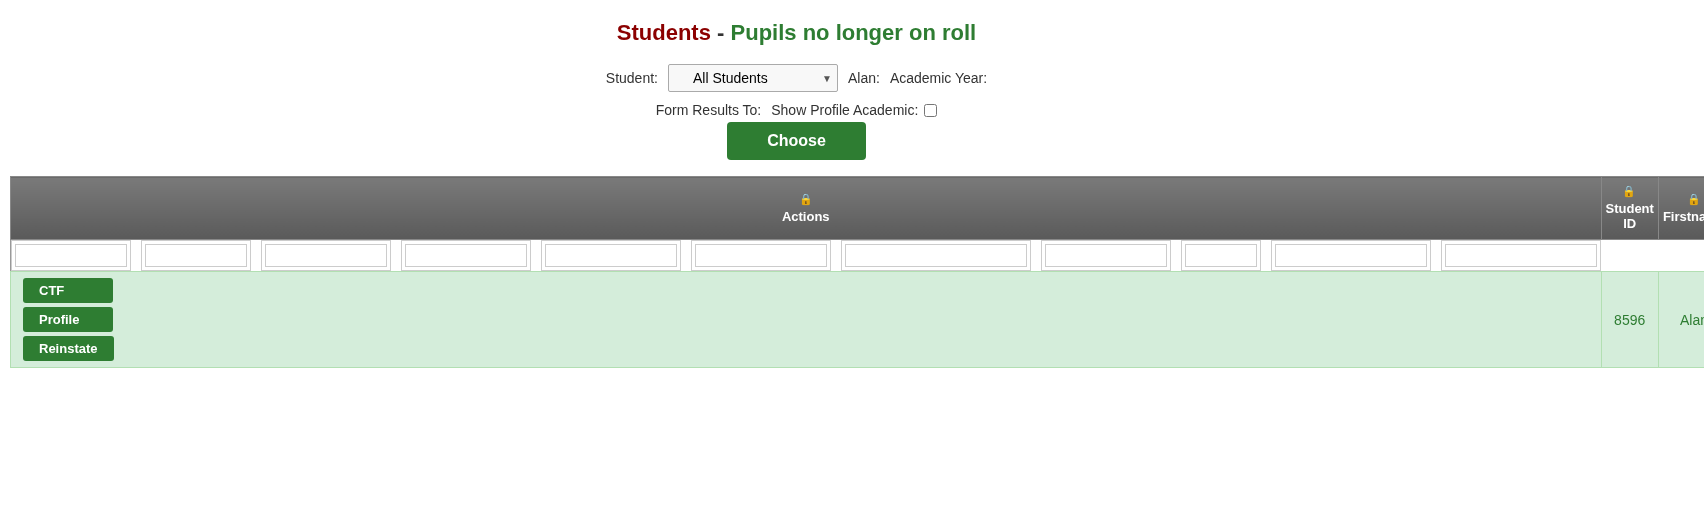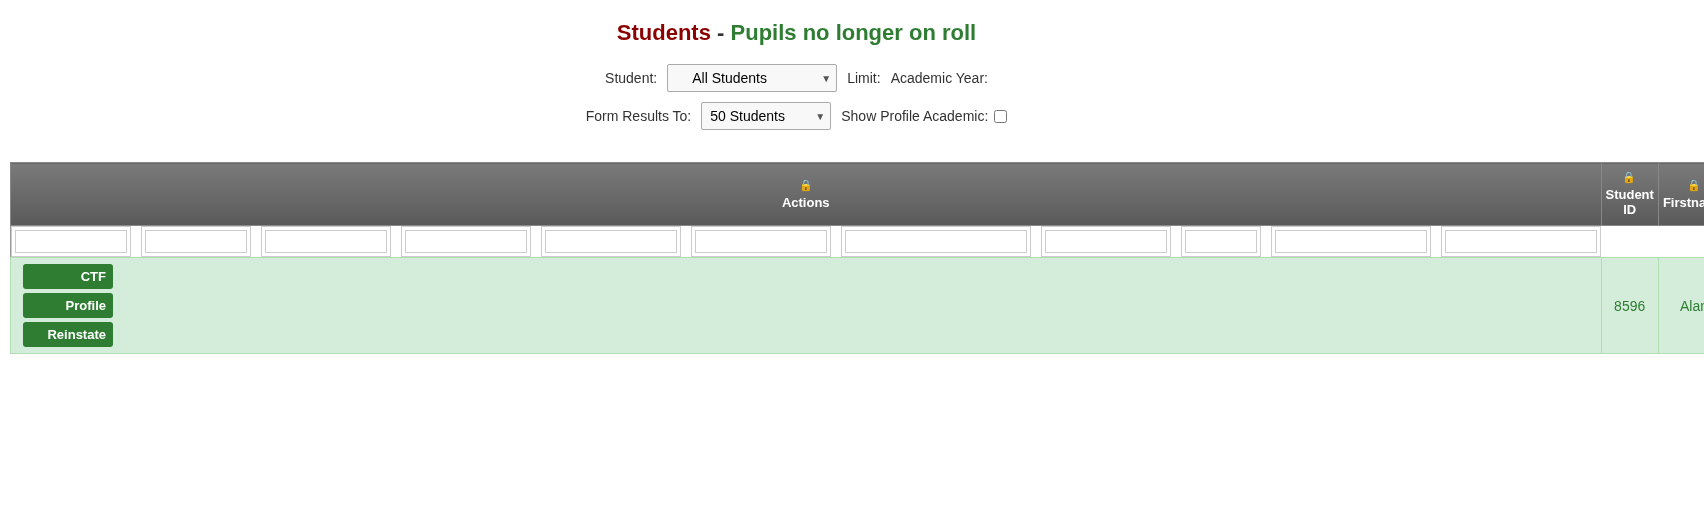--- a/index.html
+++ b/index.html
@@ -25,21 +25,21 @@
       color: #8b0000;
     }
     .page-title .subtitle-text {
       color: #2e7d32;
     }
     .filters-area {
       display: flex;
       flex-direction: column;
       align-items: center;
       gap: 10px;
-      margin-bottom: 32px;
+      margin-bottom: 4px;
     }
     .filter-row {
       display: flex;
       align-items: center;
       gap: 10px;
     }
     .filter-label {
       font-size: 14px;
       color: #333;
       white-space: nowrap;
@@ -148,27 +148,27 @@
       display: flex;
       flex-direction: column;
       gap: 4px;
       align-items: flex-start;
       padding-left: 6px;
     }
     .action-btn {
       background: #2e7d32;
       color: #fff;
       border: none;
-      padding: 5px 7px;
+      padding: 5px 16px;
       font-size: 13px;
       font-weight: bold;
       border-radius: 3px;
       cursor: pointer;
       min-width: 90px;
-      text-align: right;
+      text-align: left;
     }
 
     
     .col-actions { width: 120px; }
     .col-student-id { width: 110px; }
     .col-firstname { width: 130px; }
     .col-surname { width: 130px; }
     .col-pref-firstname { width: 140px; }
     .col-pref-surname { width: 140px; }
     .col-upn { width: 190px; }
@@ -189,37 +189,35 @@
   </div>
 
   <div class="filters-area">
     <div class="filter-row">
       <span class="filter-label">Student:</span>
       <div class="select-wrapper wide">
         <select>
           <option>All Students</option>
         </select>
       </div>
-      <span class="filter-label">Limit:</span>
+      <span class="filter-label">Alan:</span>
       <span class="filter-label">Academic Year:</span>
     </div>
     <div class="filter-row">
       <span class="filter-label">Form Results To:</span>
-      <div class="select-wrapper">
-        <select>
-          <option>50 Students</option>
-        </select>
-      </div>
       <div class="show-profile-area">
         <span class="filter-label">Show Profile Academic:</span>
         <input type="checkbox" style="">
       </div>
     </div>
   </div>
 
+  <div class="choose-btn-area">
+    <button class="choose-btn">Choose</button>
+  </div>
 
   <table class="data-table">
     <thead>
       <tr class="header-row">
         <th class="col-actions">
           <span class="col-icon">🔒</span>
           <span>Actions</span>
         </th>
         <th class="col-student-id">
           <span class="col-icon">🔒</span>

